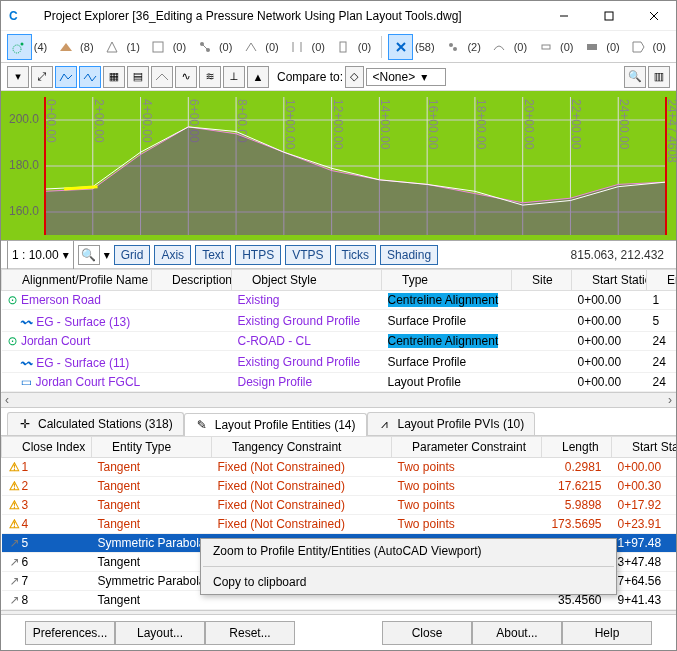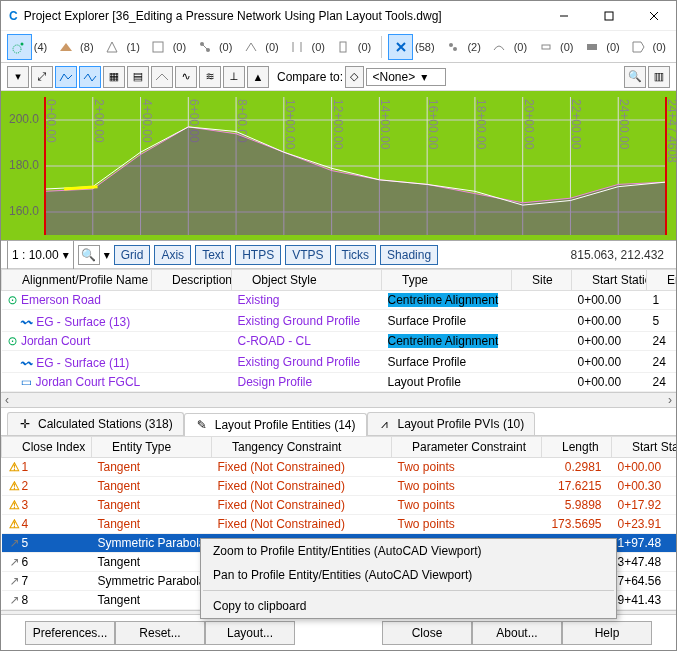--- a/index.html
+++ b/index.html
@@ -1,19 +1,19 @@
 <!DOCTYPE html>
 <html><head>
 <meta charset="utf-8">
 <style>
 * { box-sizing: border-box; margin: 0; padding: 0; font-family: "Segoe UI", Tahoma, sans-serif; font-size: 12px; }
 body { background: #fff; width: 677px; height: 651px; border: 1px solid #888; display: flex; flex-direction: column; overflow: hidden; }
 .titlebar { height: 30px; display: flex; align-items: center; padding: 0 0 0 8px; border-bottom: 1px solid #eee; }
 .titlebar .icon { margin-right: 6px; color:#0078d7; font-weight:bold; }
-.titlebar .title { flex: 1; }
+.titlebar .title { flex: 1; margin-left: 20px; }
 .titlebar .winbtn { width: 45px; height: 30px; display: flex; align-items: center; justify-content: center; }
 
 .toolbar1 { height: 32px; border-bottom: 1px solid #ccc; display: flex; align-items: center; padding: 2px 6px; gap: 2px; }
 .toolbar1 .tbtn { width: 26px; height: 26px; display:flex; align-items:center; justify-content:center; border:1px solid transparent; position:relative; }
 .toolbar1 .tbtn.sel { border:1px solid #3399ff; background:#cde6ff; }
 .toolbar1 .count { color:#333; font-size:11px; margin-right:4px; }
 .toolbar1 .divider { width:1px; height:22px; background:#ccc; margin:0 4px; }
 
 .toolbar2 { height: 28px; display: flex; align-items: center; padding: 2px 6px; gap: 2px; border-bottom:1px solid #ddd;}
 .toolbar2 .ibtn { width:22px; height:22px; border:1px solid #999; background:#f5f5f5; display:flex;align-items:center;justify-content:center; font-size:11px;}
@@ -446,26 +446,25 @@
       </tbody>
 </table>
 <div class="scrollrow">
       <span>‹</span>
       <span>›</span>
     </div>
 </div>
 
 <div class="contextmenu">
   <div class="mitem">Zoom to Profile Entity/Entities (AutoCAD Viewport)</div>
-  <div class="mitem">Pan to Profile Entity/Entities (AutoCAD Viewport)</div>
   <div class="msep"></div>
   <div class="mitem">Copy to clipboard</div>
 </div>
 
 <div class="footer">
   <button>Preferences...</button>
+  <button>Layout...</button>
   <button>Reset...</button>
-  <button>Layout...</button>
   <div class="spacer"></div>
   <button>Close</button>
   <button>About...</button>
   <button>Help</button>
 </div>
 
 </body></html>

